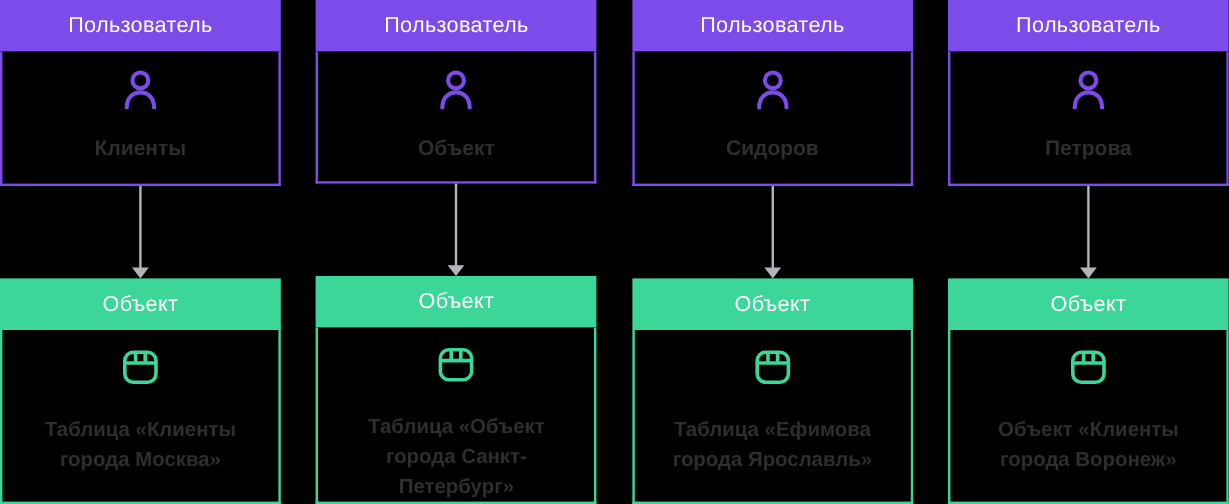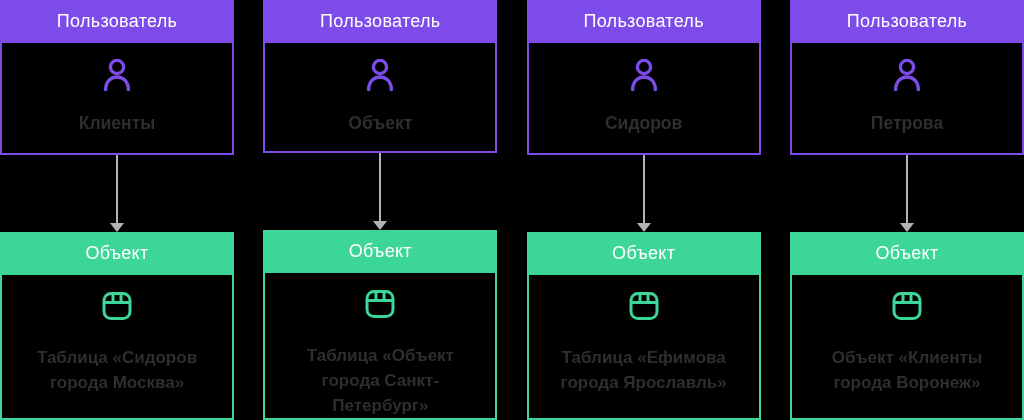--- a/index.html
+++ b/index.html
@@ -102,21 +102,21 @@
       </header>
       <div class="card-body object-body">
         <span class="icon">
           <svg width="30" height="30" viewBox="0 0 30 30" fill="none">
             <rect x="2" y="2.5" width="26" height="25" rx="7" stroke="var(--green)" stroke-width="3"></rect>
             <path d="M2.5 11.5 H27.5" stroke="var(--green)" stroke-width="3"></path>
             <path d="M11 3.5 V10.5" stroke="var(--green)" stroke-width="3"></path>
             <path d="M19 3.5 V10.5" stroke="var(--green)" stroke-width="3"></path>
           </svg>
         </span>
-        <div class="body-text object-name">Таблица «Сидоров города Москва»</div>
+        <div class="body-text object-name">Таблица «Клиенты города Москва»</div>
       </div>
     </section>
   </div>
 
   <div class="column">
     <section class="card user-card">
       <header class="card-header user-header">
         <span class="header-label">Пользователь</span>
       </header>
       <div class="card-body user-body">

